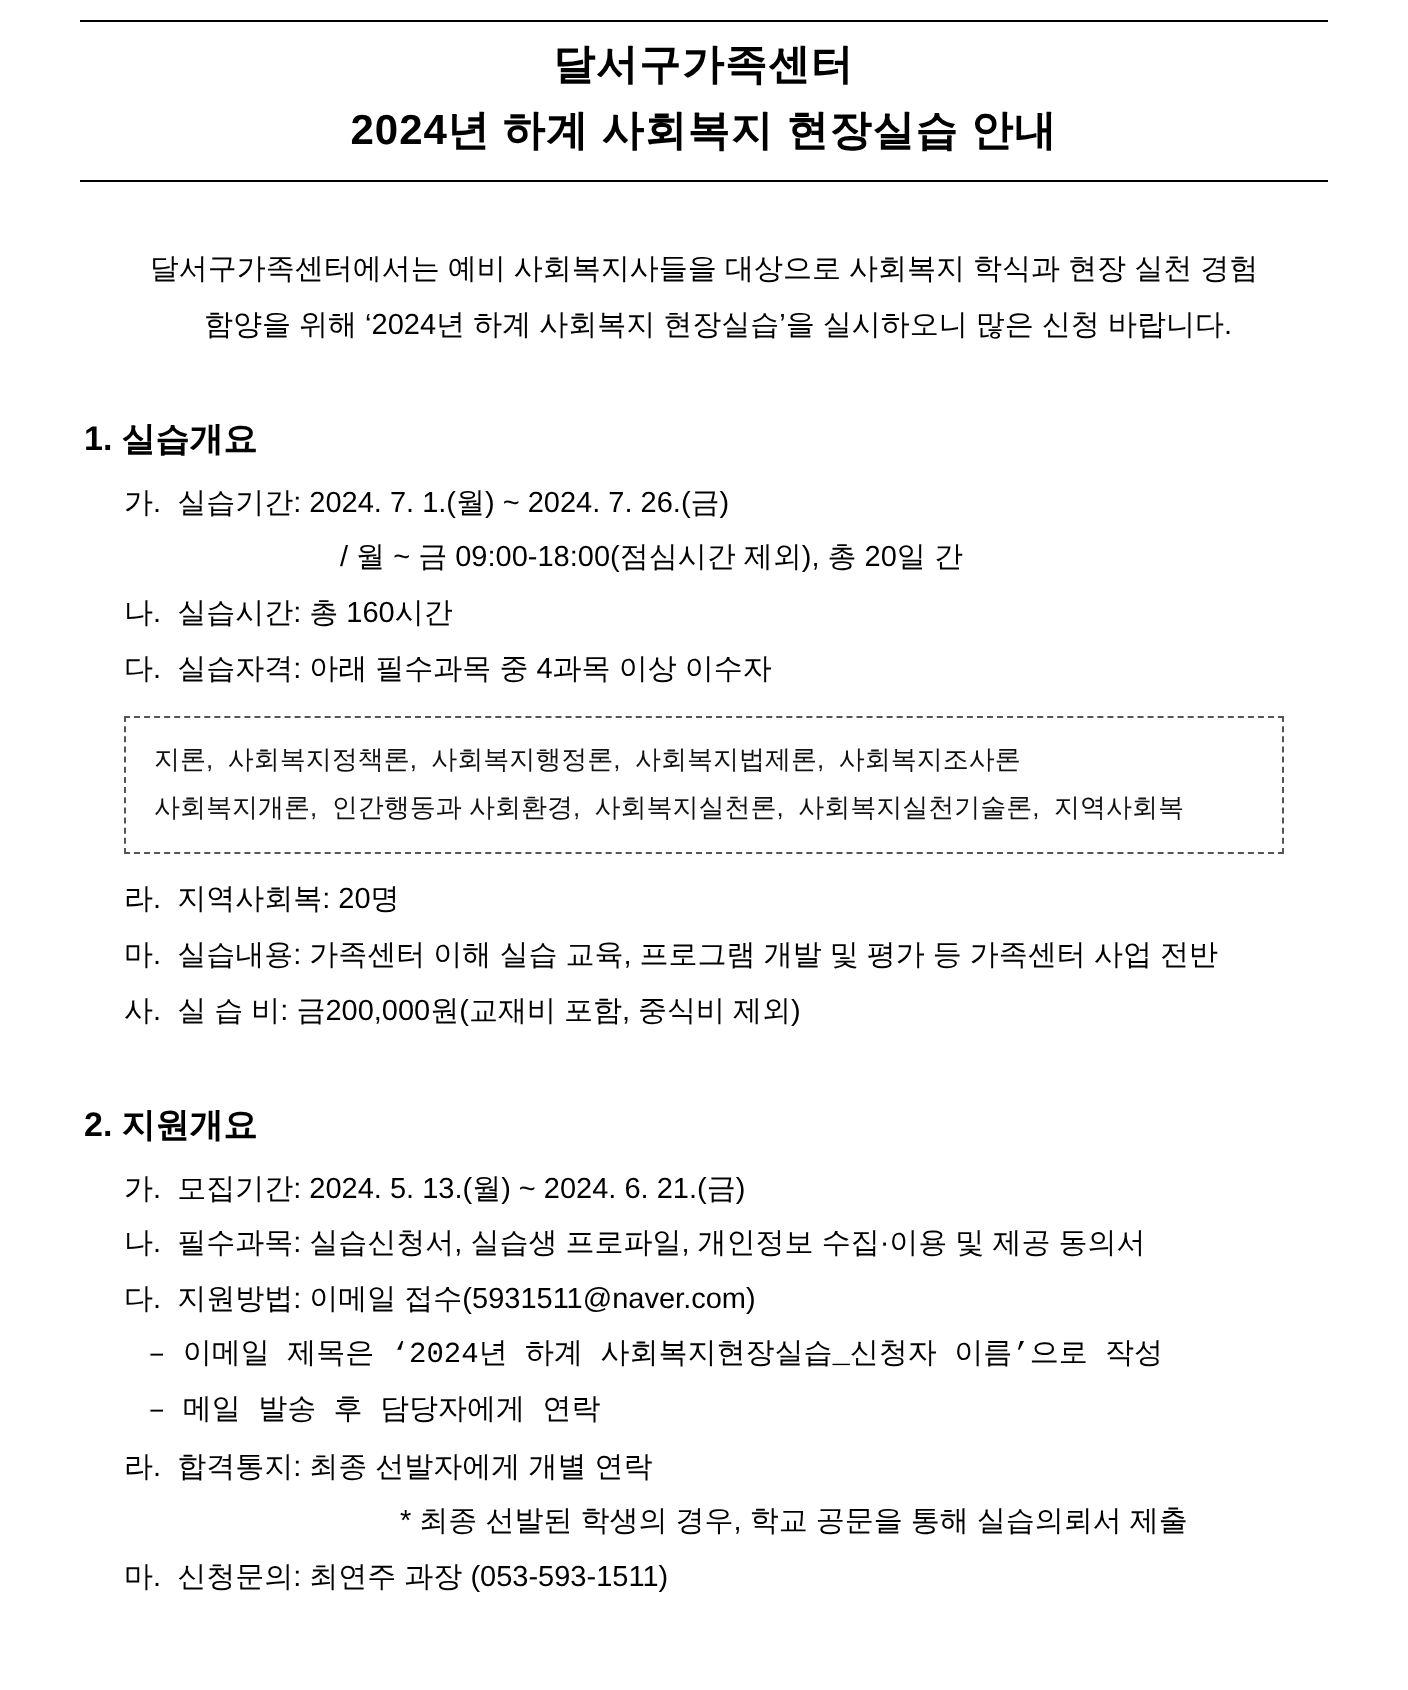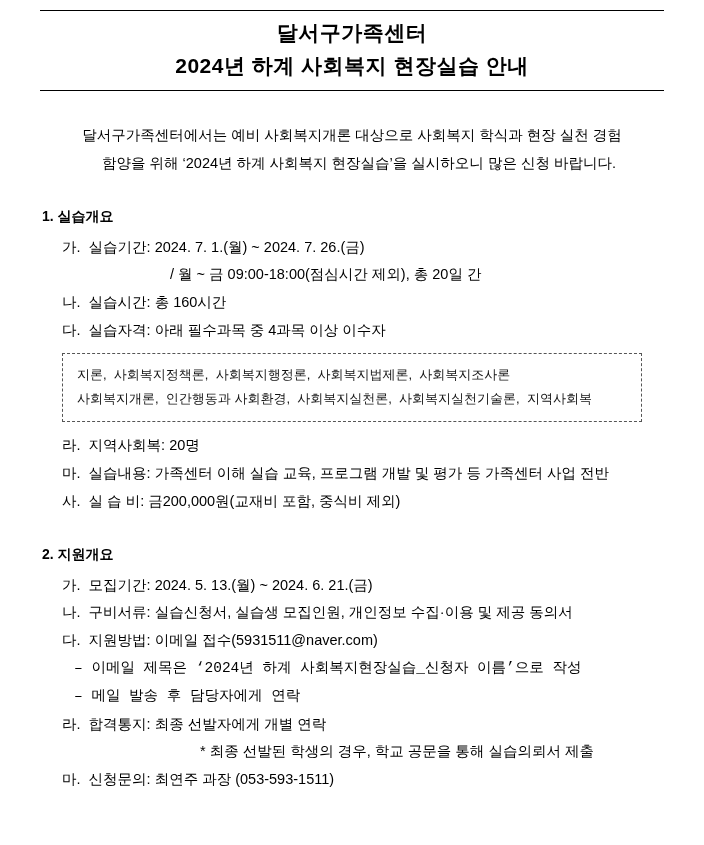--- a/index.html
+++ b/index.html
@@ -61,21 +61,21 @@
   }
   .intro p.second {
     padding-left: 14px;
   }
 
   
   .section {
     margin-top: 30px;
   }
   .section-heading {
-    font-size: 14px;
+    font-size: 17px;
     font-weight: bold;
     margin-left: 2px;
     margin-bottom: 8px;
   }
   .item {
     font-size: 14.5px;
     line-height: 1.92;
     padding-left: 22px;
     white-space: pre-wrap;
   }
@@ -111,21 +111,21 @@
   <div class="header">
     <div class="header-rule-top"></div>
     <div class="title-block">
       <div class="title-line">달서구가족센터</div>
       <div class="title-line">2024년 하계 사회복지 현장실습 안내</div>
     </div>
     <div class="header-rule-bottom"></div>
   </div>
 
   <div class="intro">
-    <p>달서구가족센터에서는 예비 사회복지개론 대상으로 사회복지 학식과 현장 실천 경험</p>
+    <p>달서구가족센터에서는 예비 사회복지사들을 대상으로 사회복지 학식과 현장 실천 경험</p>
     <p class="second">함양을 위해 ‘2024년 하계 사회복지 현장실습’을 실시하오니 많은 신청 바랍니다.</p>
   </div>
 
   <div class="section">
     <div class="section-heading">1.  실습개요</div>
 
     <div class="item">가.  실습기간: 2024. 7. 1.(월) ~ 2024. 7. 26.(금)</div>
     <div class="item sub-indent">/ 월 ~ 금 09:00-18:00(점심시간 제외), 총 20일 간</div>
     <div class="item">나.  실습시간: 총 160시간</div>
     <div class="item">다.  실습자격: 아래 필수과목 중 4과목 이상 이수자</div>
@@ -137,21 +137,21 @@
 
     <div class="item">라.  지역사회복: 20명</div>
     <div class="item">마.  실습내용: 가족센터 이해 실습 교육, 프로그램 개발 및 평가 등 가족센터 사업 전반</div>
     <div class="item">사.  실 습 비: 금200,000원(교재비 포함, 중식비 제외)</div>
   </div>
 
   <div class="section">
     <div class="section-heading">2.  지원개요</div>
 
     <div class="item">가.  모집기간: 2024. 5. 13.(월) ~ 2024. 6. 21.(금)</div>
-    <div class="item">나.  구비서류: 실습신청서, 실습생 모집인원, 개인정보 수집·이용 및 제공 동의서</div>
+    <div class="item">나.  필수과목: 실습신청서, 실습생 프로파일, 개인정보 수집·이용 및 제공 동의서</div>
     <div class="item">다.  지원방법: 이메일 접수(5931511@naver.com)</div>
     <div class="item dash">– 이메일 제목은 ‘2024년 하계 사회복지현장실습_신청자 이름’으로 작성</div>
     <div class="item dash">– 메일 발송 후 담당자에게 연락</div>
     <div class="item">라.  합격통지: 최종 선발자에게 개별 연락</div>
     <div class="item star">* 최종 선발된 학생의 경우, 학교 공문을 통해 실습의뢰서 제출</div>
     <div class="item">마.  신청문의: 최연주 과장 (053-593-1511)</div>
   </div>
 
 </div>
 

